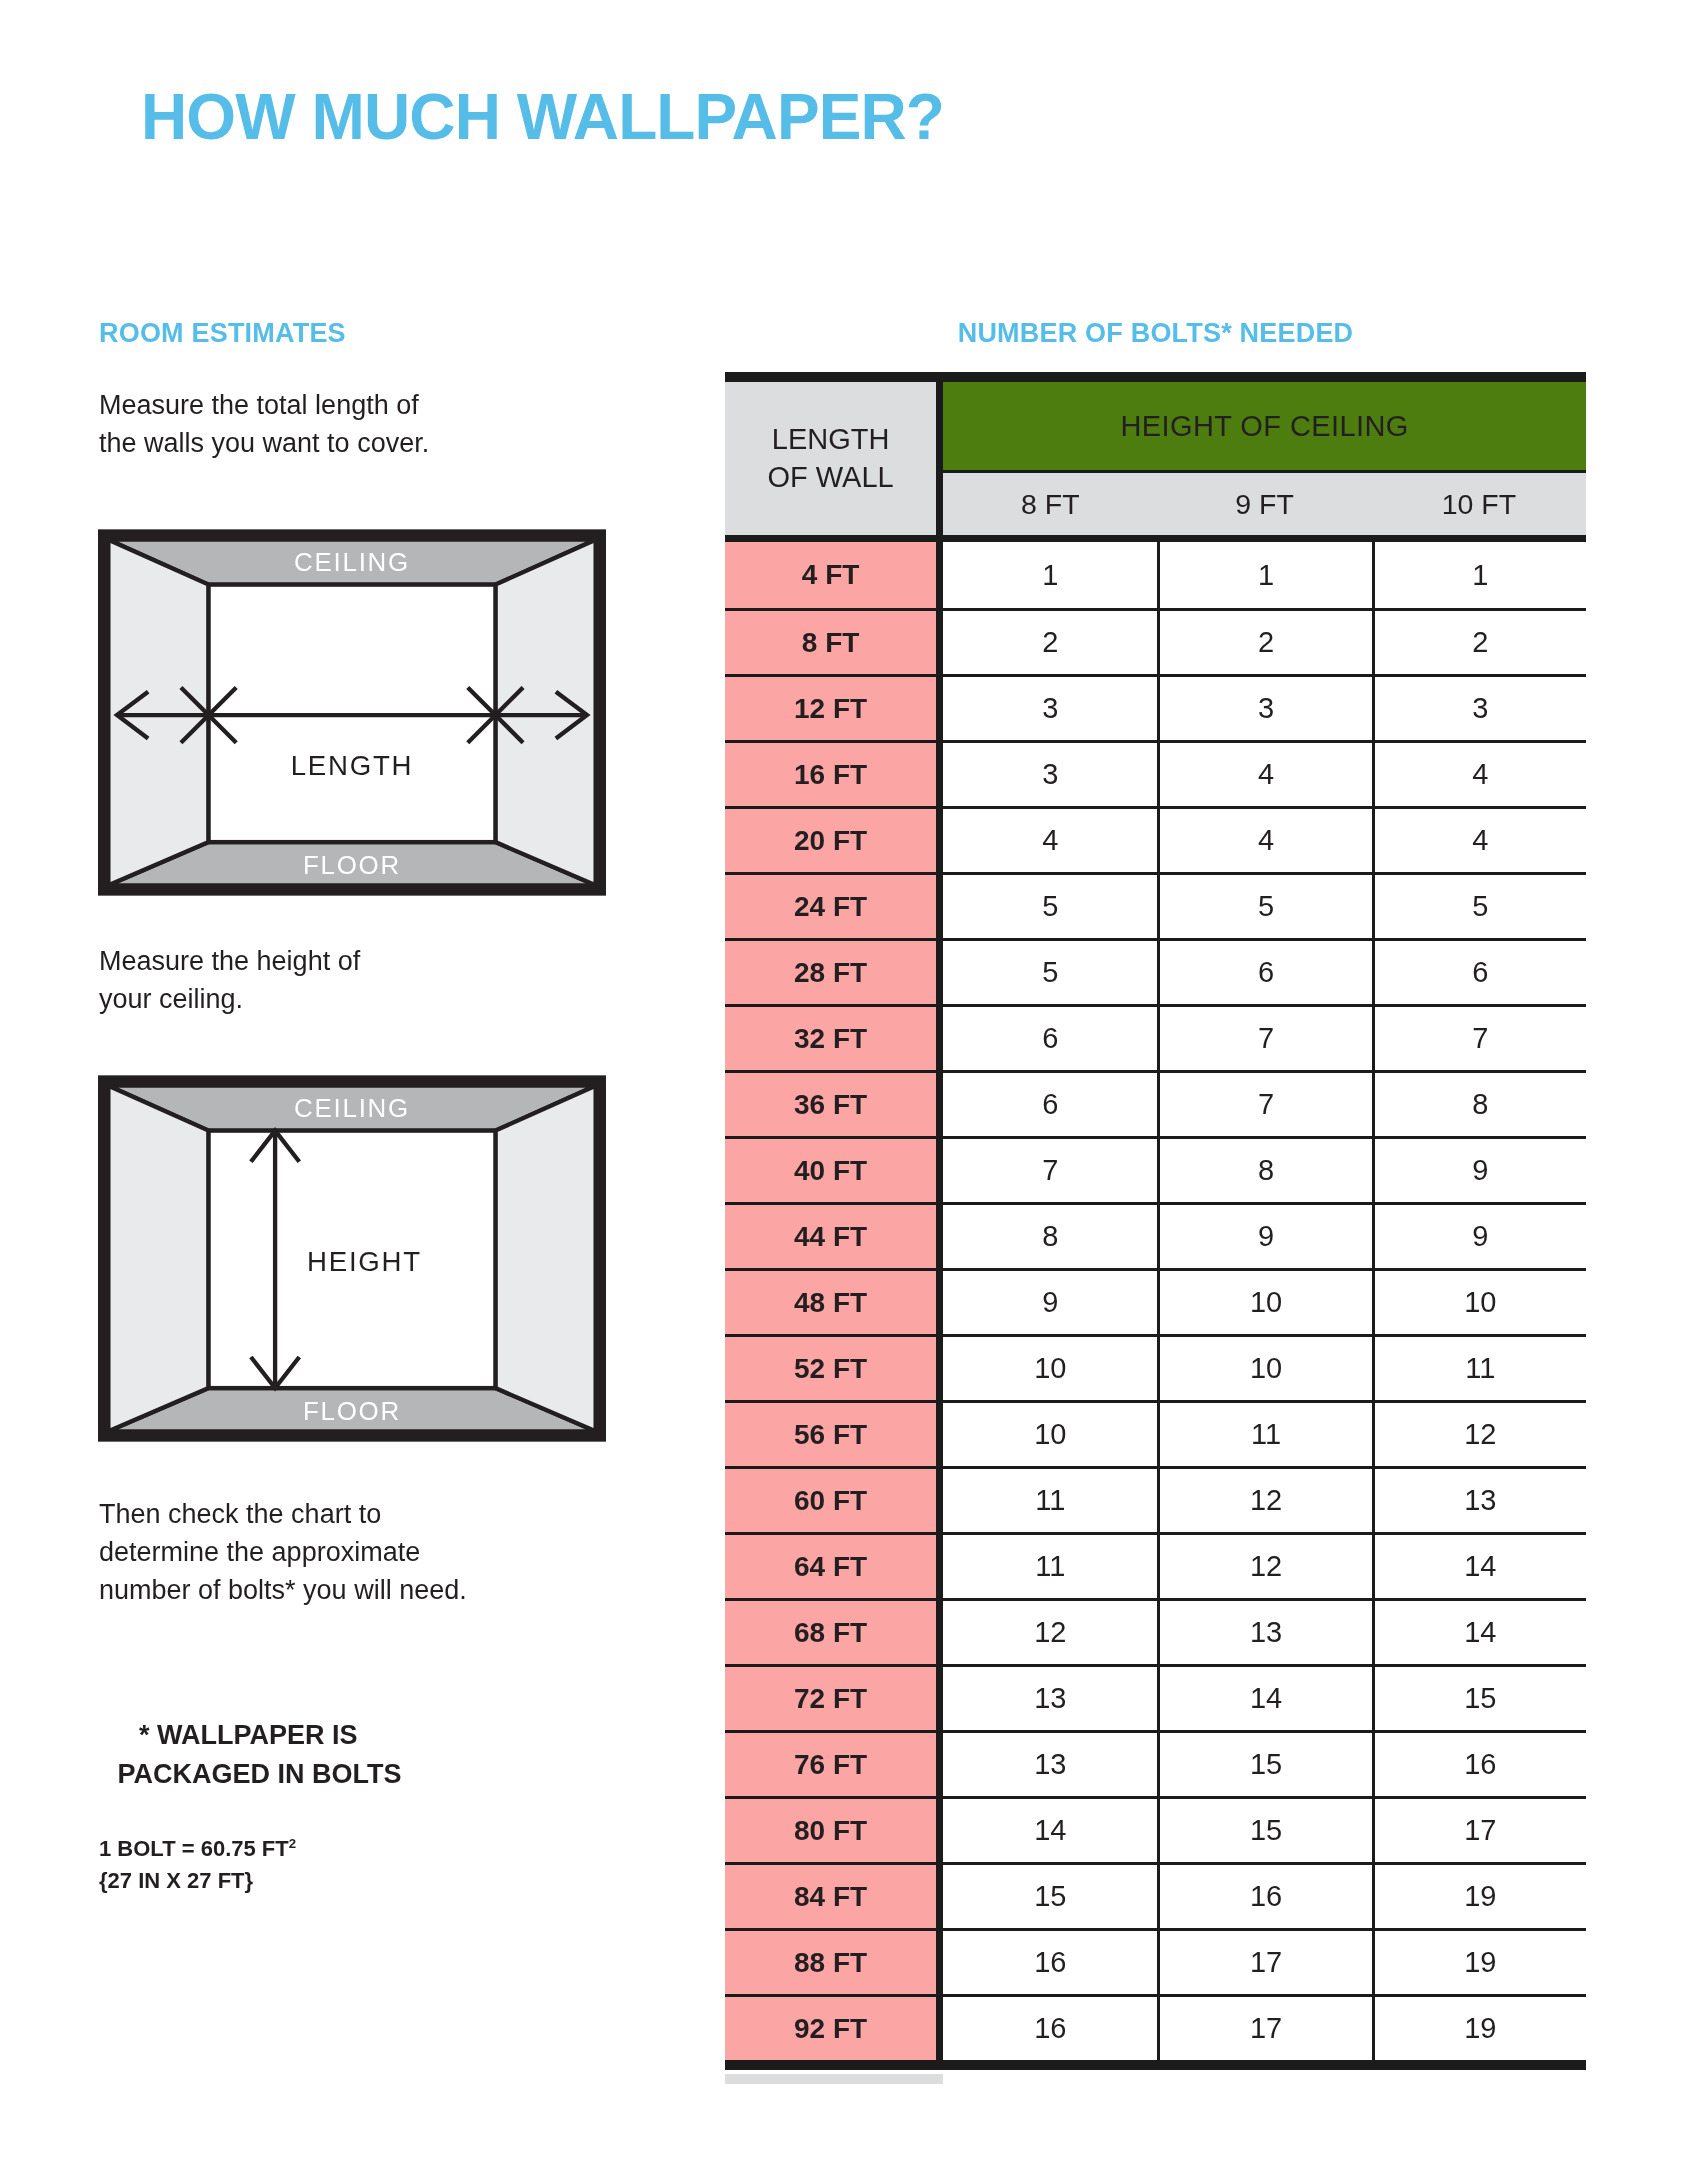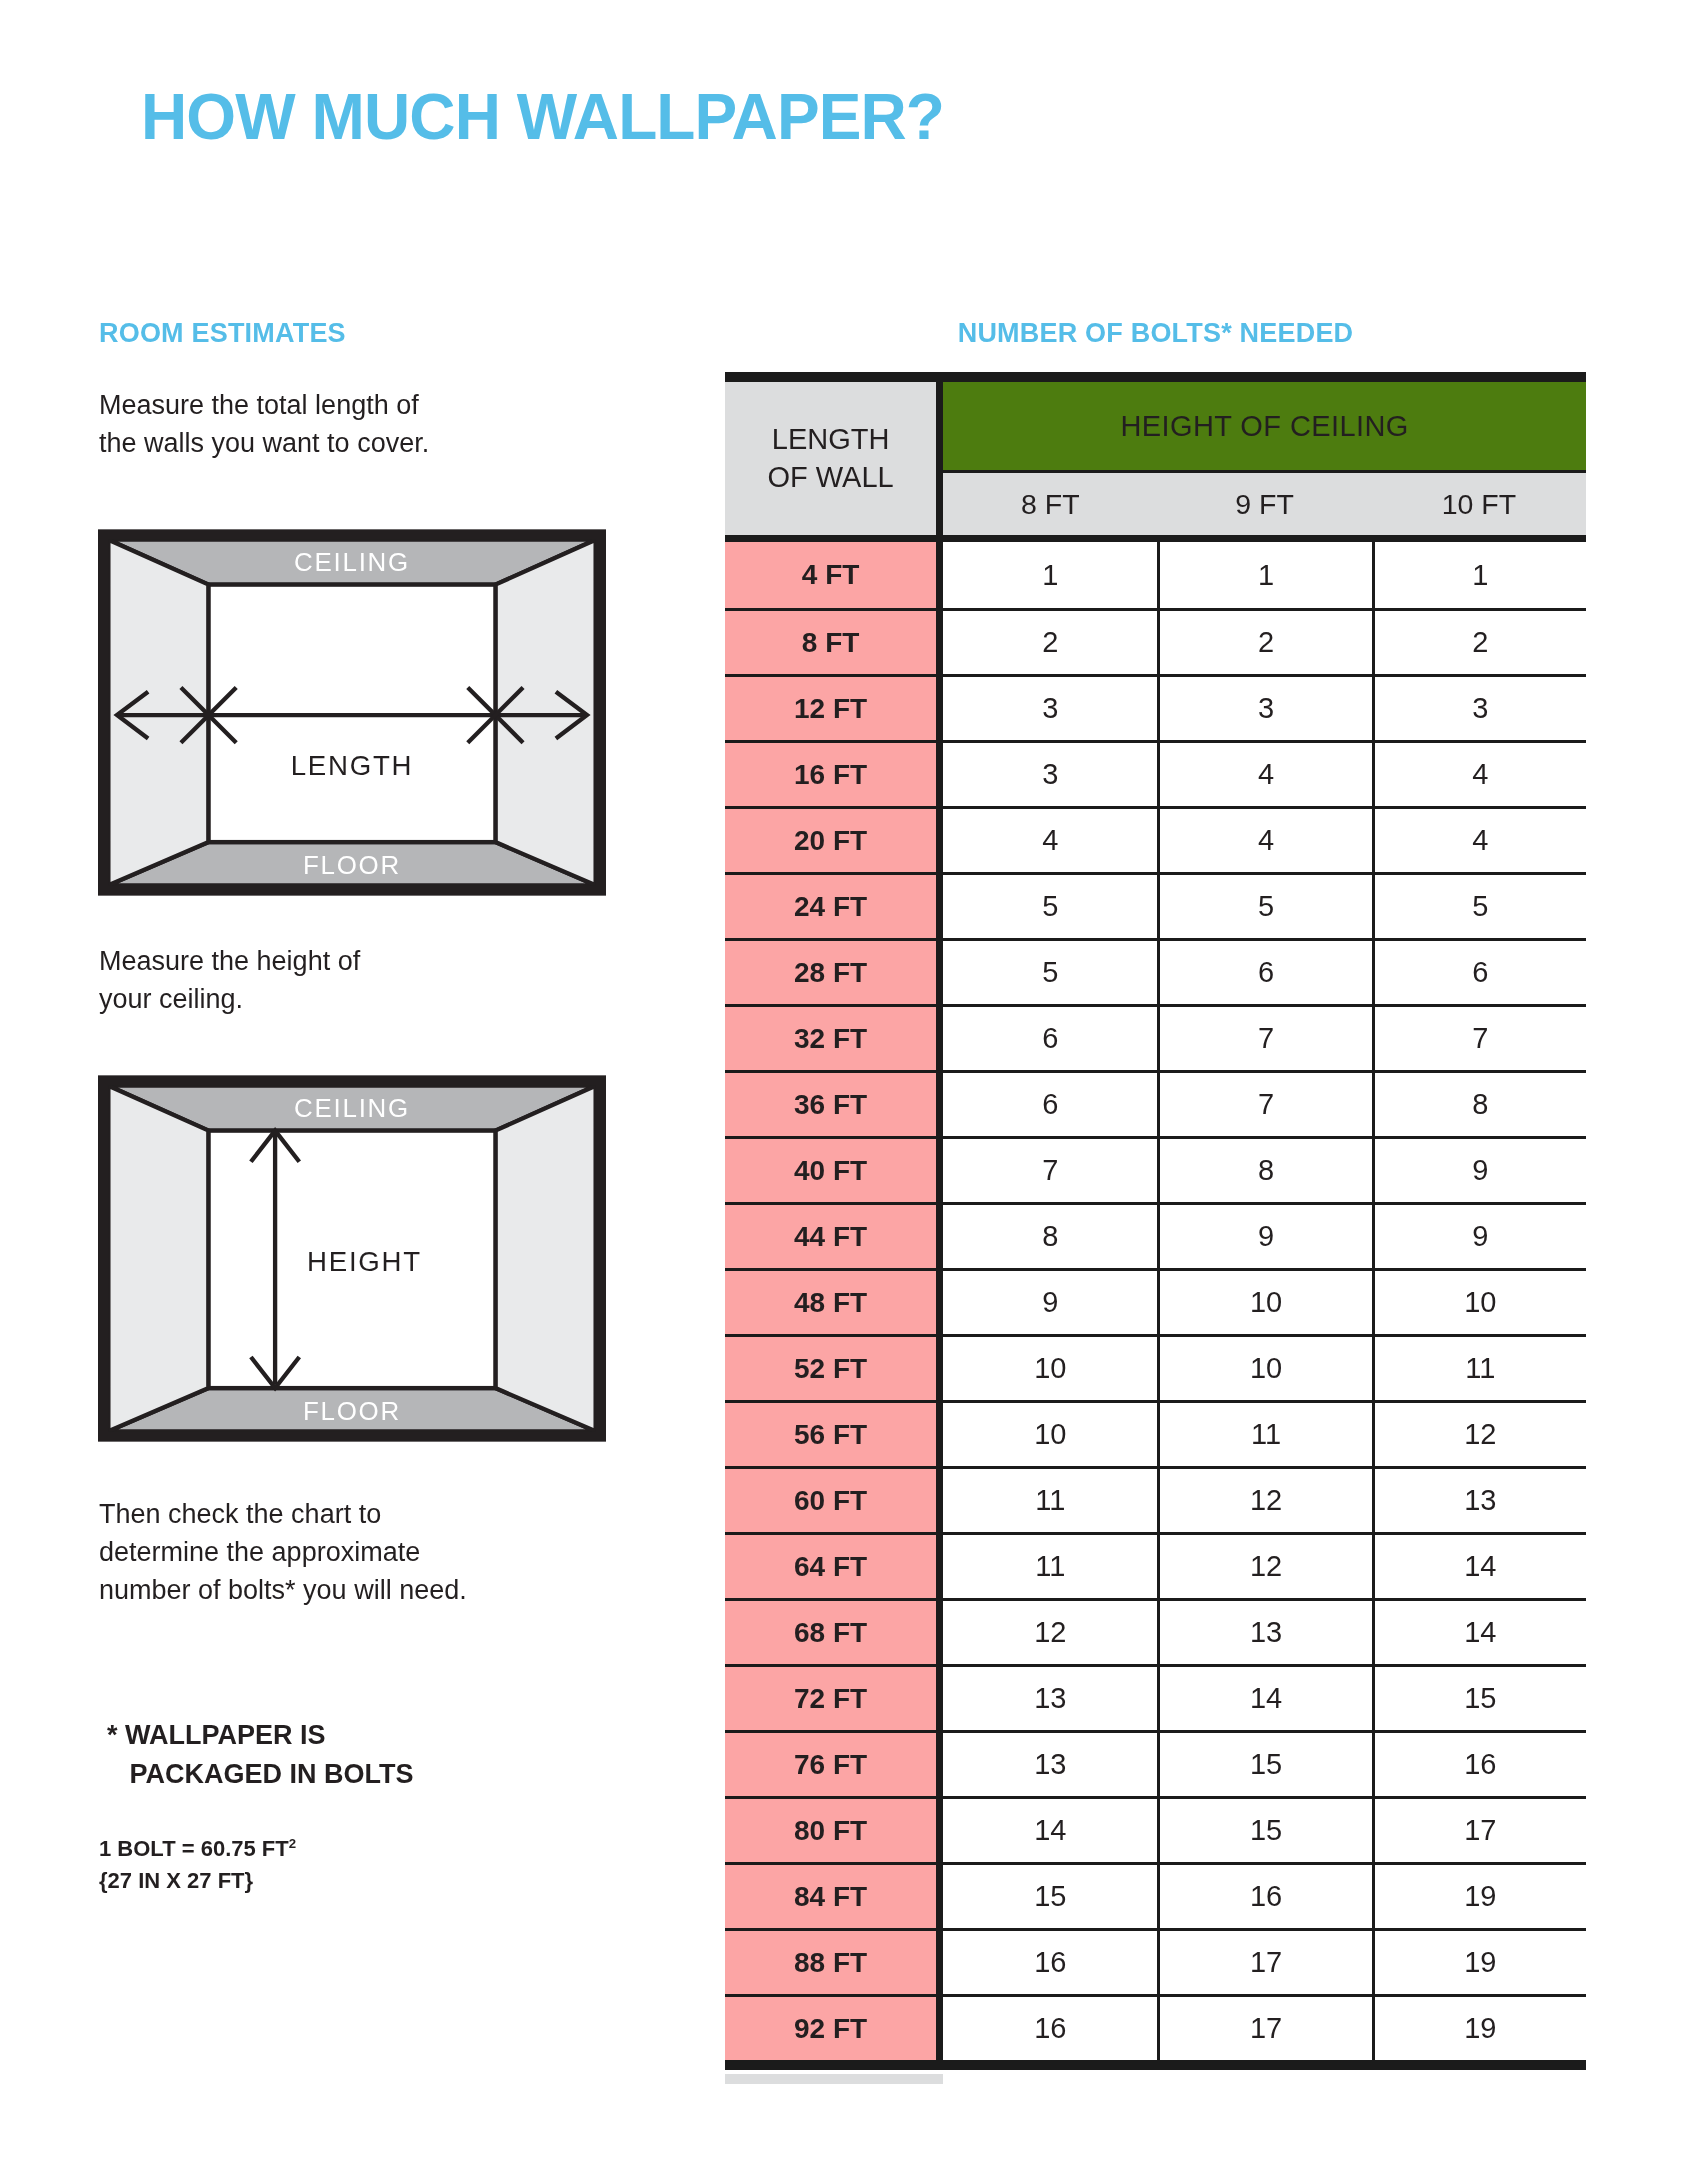--- a/index.html
+++ b/index.html
@@ -25,21 +25,21 @@
     white-space: nowrap;
   }
   .room-estimates-heading { left: 99px; top: 318px; }
   .table-heading { left: 725px; top: 318px; width: 861px; text-align: center; }
 
   .para { font-size: 27px; line-height: 1.40; color: #231F20; }
   .p1 { left: 99px; top: 387px; }
   .p2 { left: 99px; top: 943px; }
   .p3 { left: 99px; top: 1496px; }
 
-  .footnote { left: 107px; top: 1716px; font-size: 27px; font-weight: bold; line-height: 1.45; }
+  .footnote { left: 95px; top: 1716px; font-size: 27px; font-weight: bold; line-height: 1.45; text-align: center; }
   .footnote .indent { padding-left: 22.5px; }
   .bolt-info { left: 99px; top: 1833px; font-size: 22px; font-weight: bold; line-height: 1.45; }
   .bolt-info sup { font-size: 60%; vertical-align: super; }
 
   .diagram { width: 508px; height: 367px; }
   .diagram1 { left: 98px; top: 529px; }
   .diagram2 { left: 98px; top: 1075px; }
   .diagram text { font-family: "Liberation Sans", "DejaVu Sans", sans-serif; }
   .diag-room-label { font-size: 30px; letter-spacing: 2px; fill: #ffffff; font-weight: normal; }
   .diag-dim-label { font-size: 32px; letter-spacing: 2px; fill: #231F20; }

